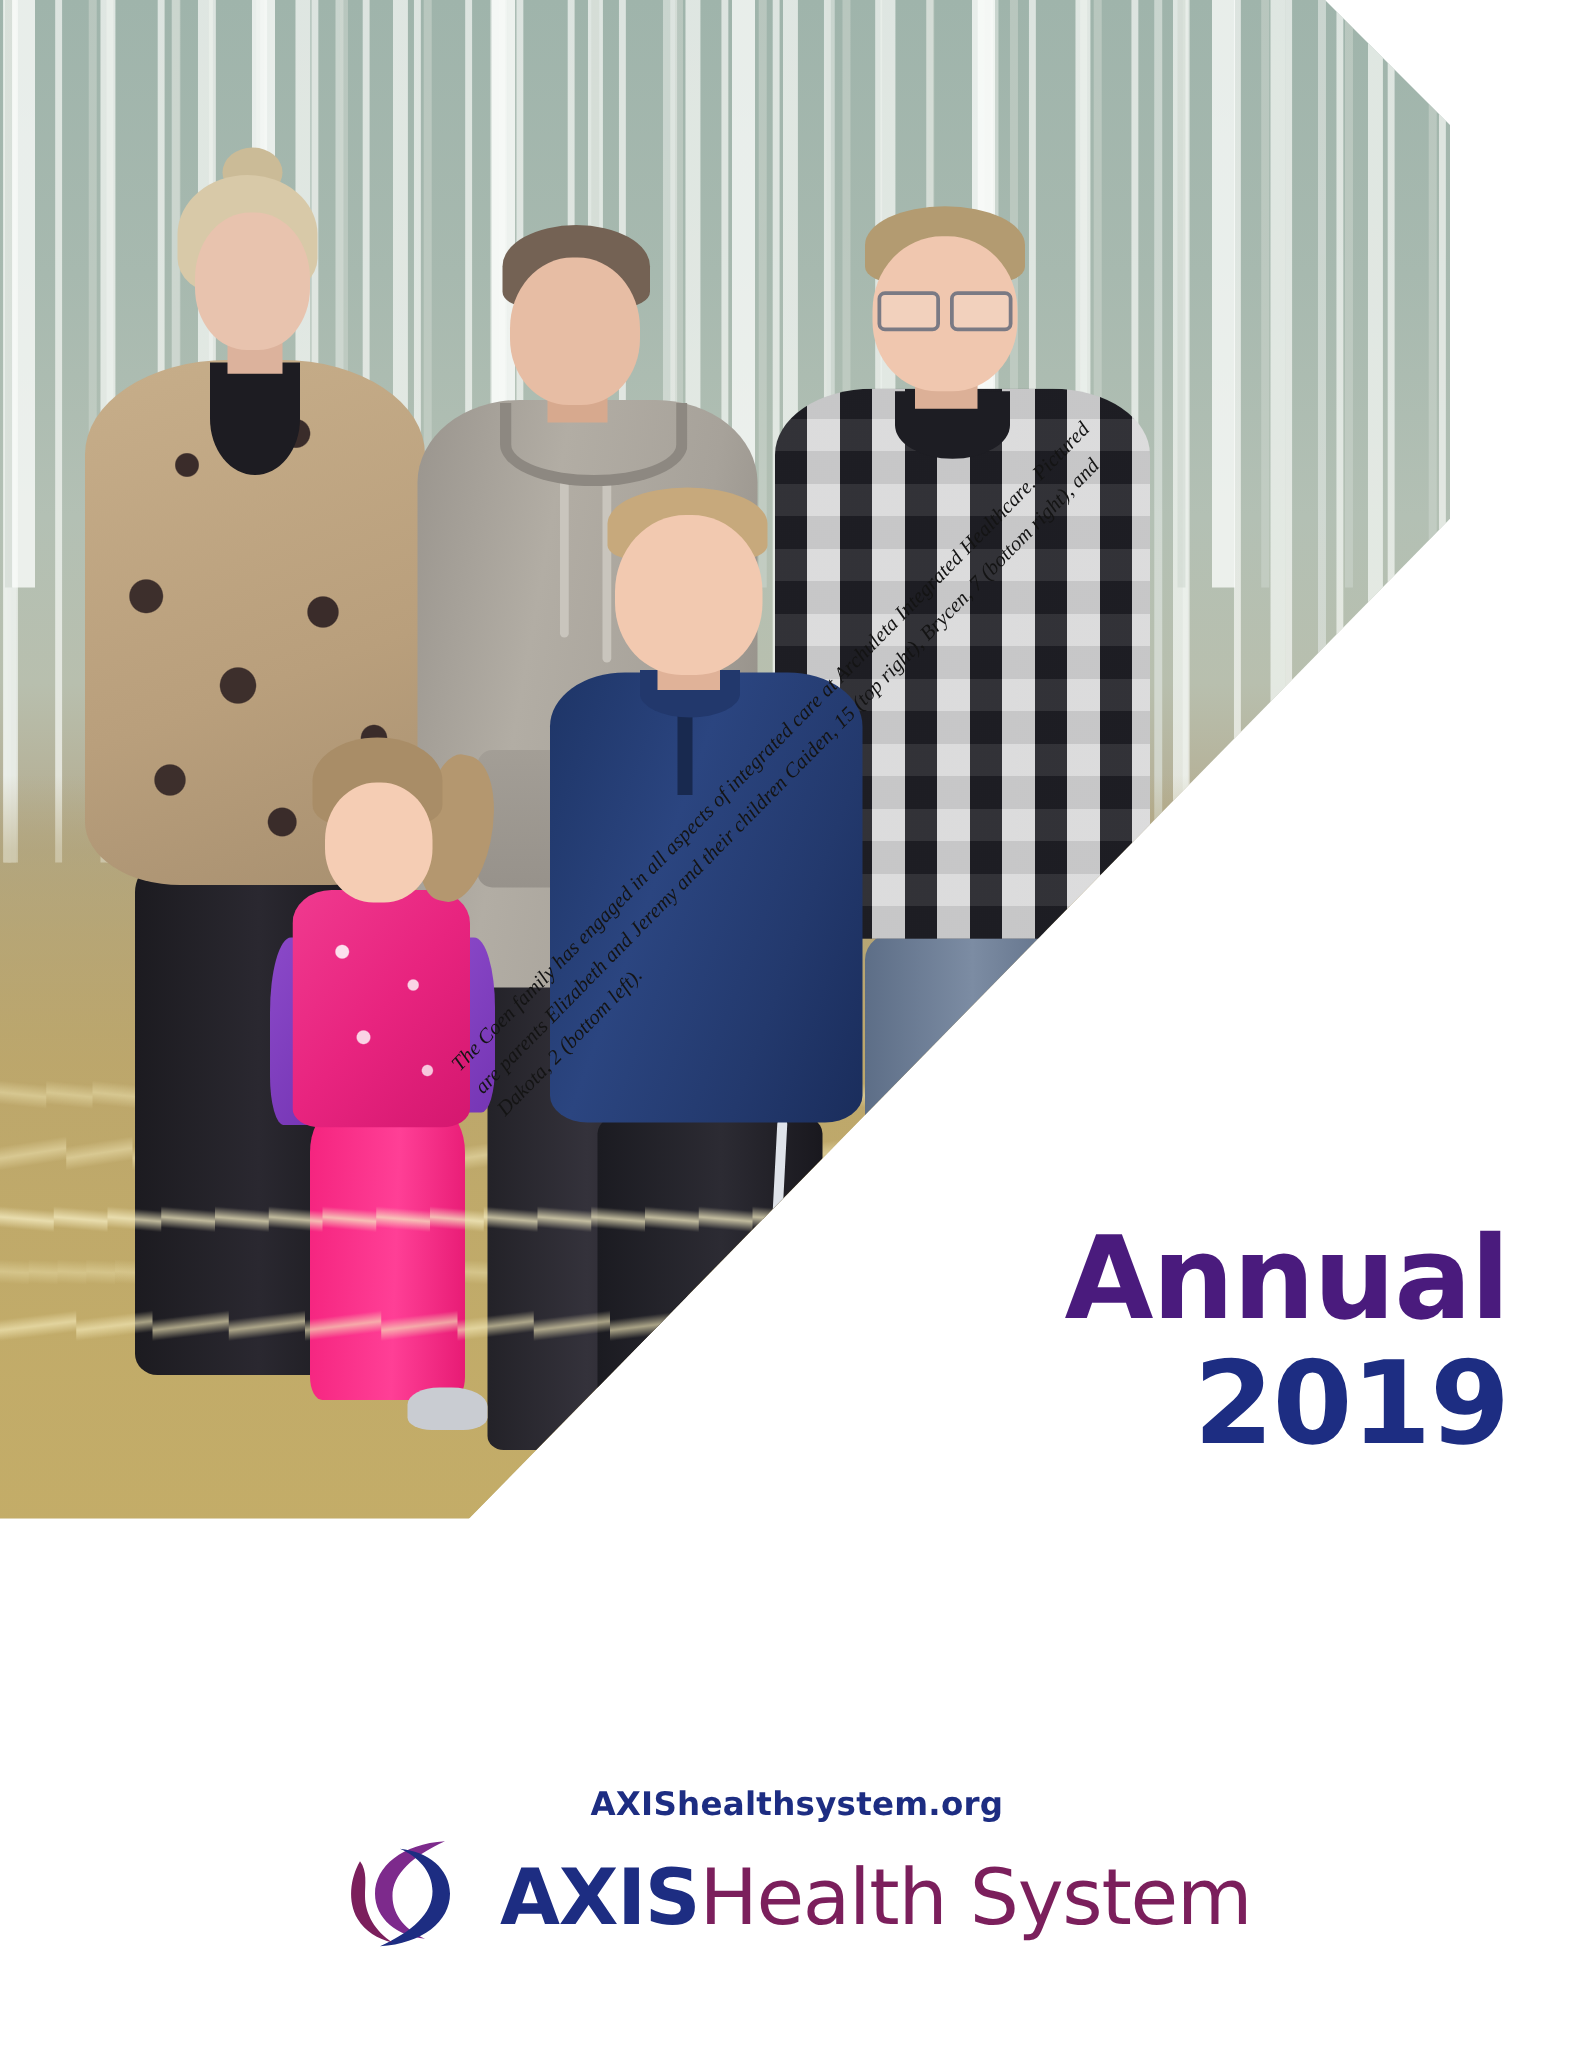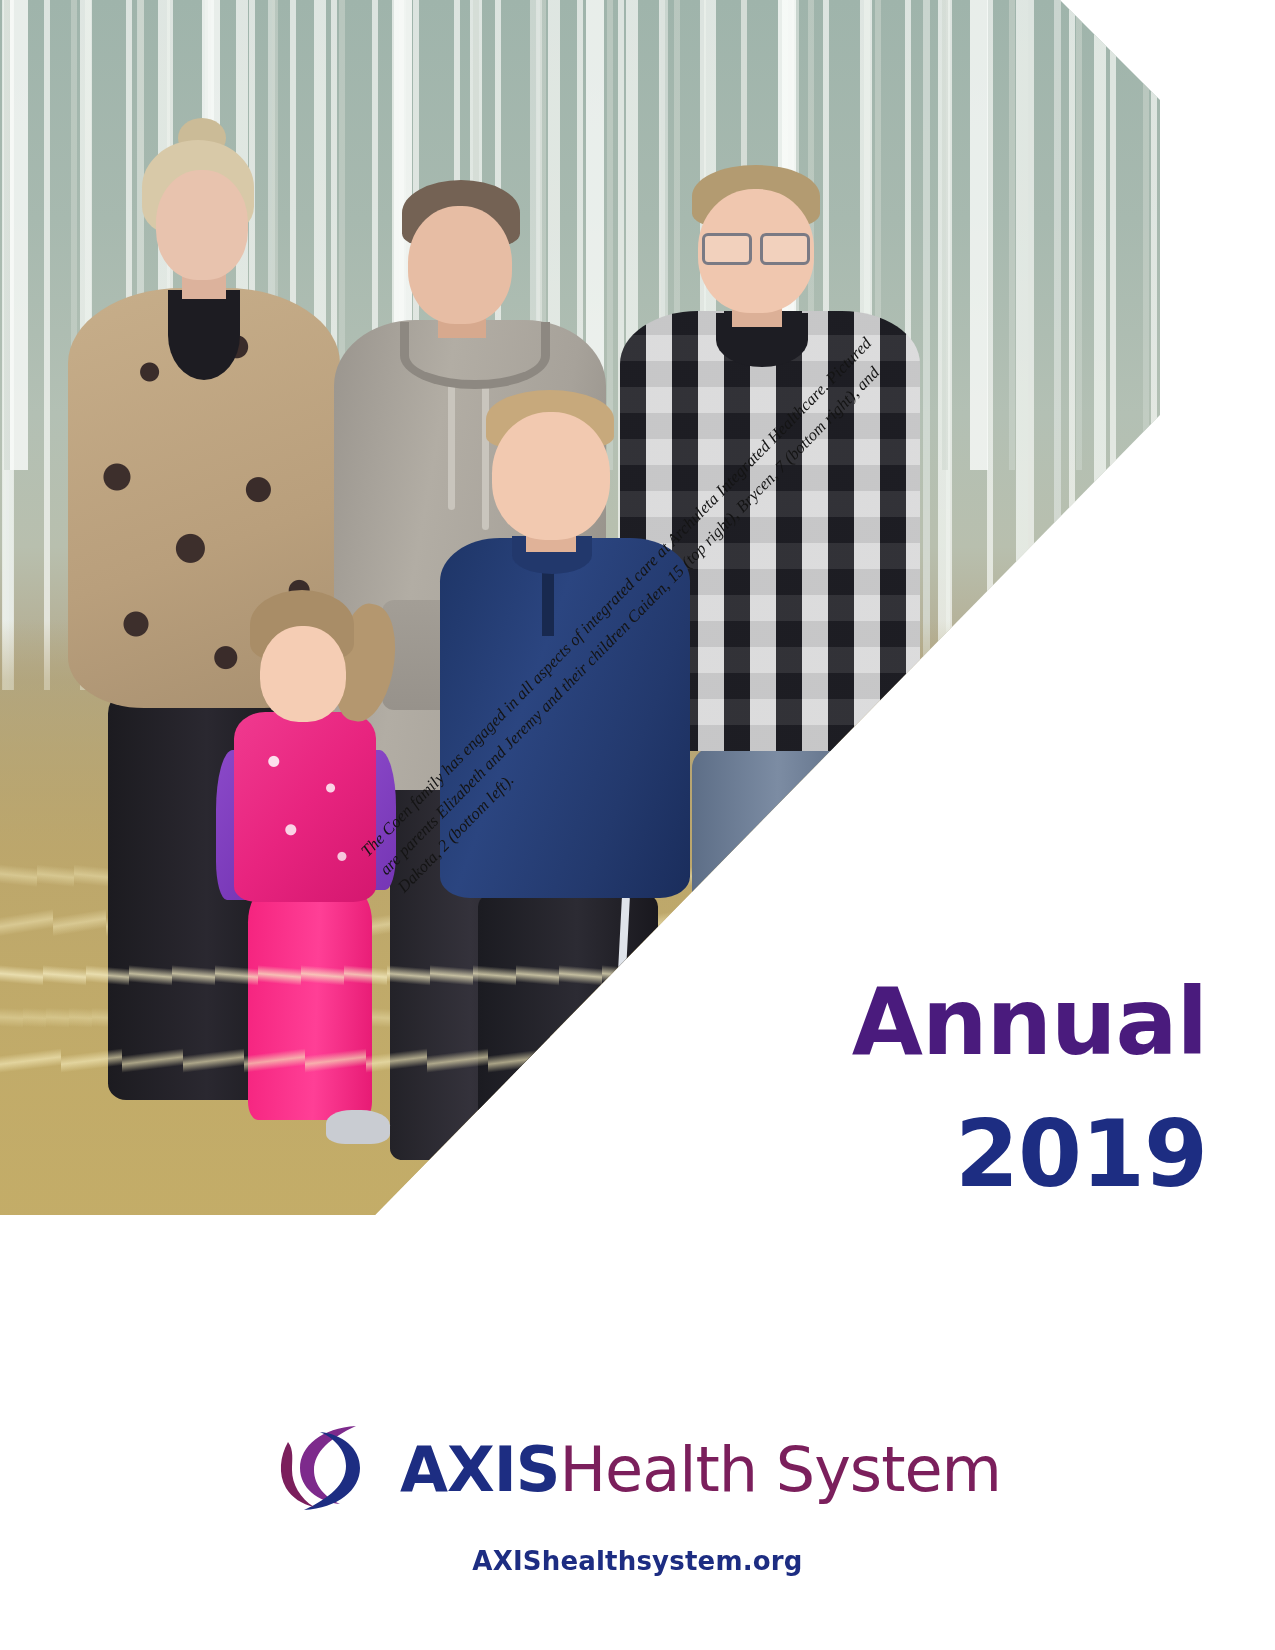--- a/index.html
+++ b/index.html
@@ -210,21 +210,20 @@
     color: #4a1b7d;
     letter-spacing: -1px;
   }
   #title-block .line3 {
     font-family: "DejaVu Sans", sans-serif;
     font-weight: bold;
     font-size: 92px;
     line-height: 104px;
     color: #1d2d82;
     letter-spacing: -1px;
-    margin-top: 32px;
   }
 
   
   #logo-block {
     position: absolute;
     left: 0; right: 0;
     bottom: 74px;
     display: flex;
     flex-direction: column;
     align-items: center;
@@ -322,26 +321,26 @@
 </div>
 
 <div id="photo-caption">The Coen family has engaged in all aspects of integrated care at Archuleta Integrated Healthcare. Pictured are parents Elizabeth and Jeremy and their children Caiden, 15 (top right), Brycen, 7 (bottom right), and Dakota, 2 (bottom left).</div>
 
 <div id="title-block">
   <div class="line1">Annual</div>
   <div class="line3">2019</div>
 </div>
 
 <div id="logo-block">
+  <div id="site-url">AXIShealthsystem.org</div>
   <div id="logo-row">
     <span id="logo-mark-wrap">
       <svg id="logo-mark" viewBox="0 0 112 112" xmlns="http://www.w3.org/2000/svg" aria-hidden="true">
         <path d="M82 14 C48 16 26 34 26 56 C26 76 44 90 66 92 C52 86 40 74 40 58 C40 40 56 26 82 14 Z" fill="#7D2A8C"></path>
         <path d="M30 98 C64 96 86 78 86 56 C86 36 68 22 46 20 C60 26 72 38 72 54 C72 72 56 86 30 98 Z" fill="#1D2D82"></path>
         <path d="M14 30 C6 44 4 62 12 76 C18 86 28 92 40 95 C26 86 18 72 18 58 C18 48 20 38 14 30 Z" fill="#7B1F5C"></path>
       </svg>
     </span>
     <span id="logo-words">
       <span class="axis">AXIS</span><span class="health">Health System</span>
     </span>
   </div>
-  <div id="site-url">AXIShealthsystem.org</div>
 </div>
 
 </body></html>

